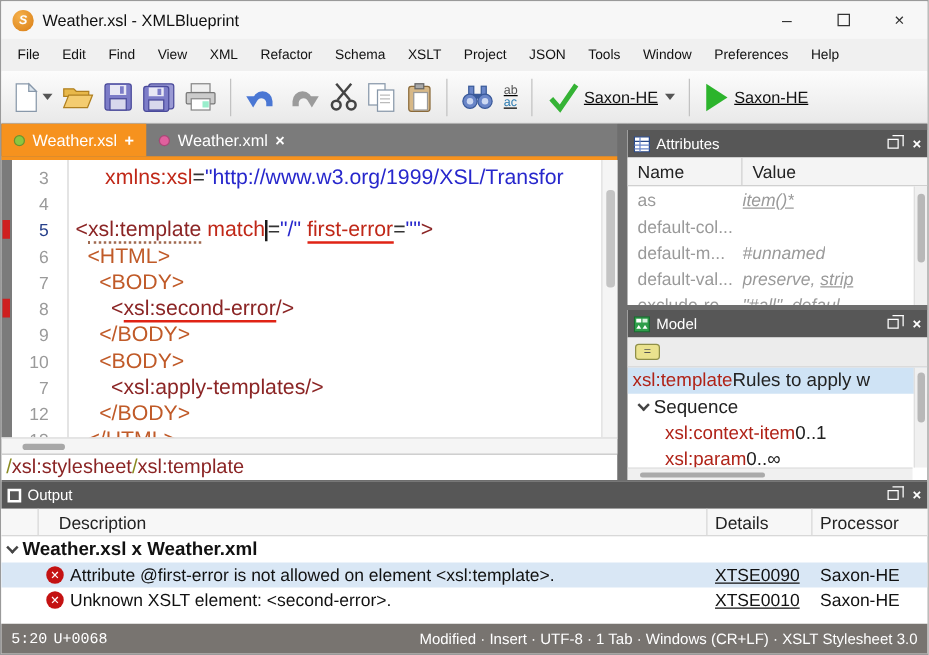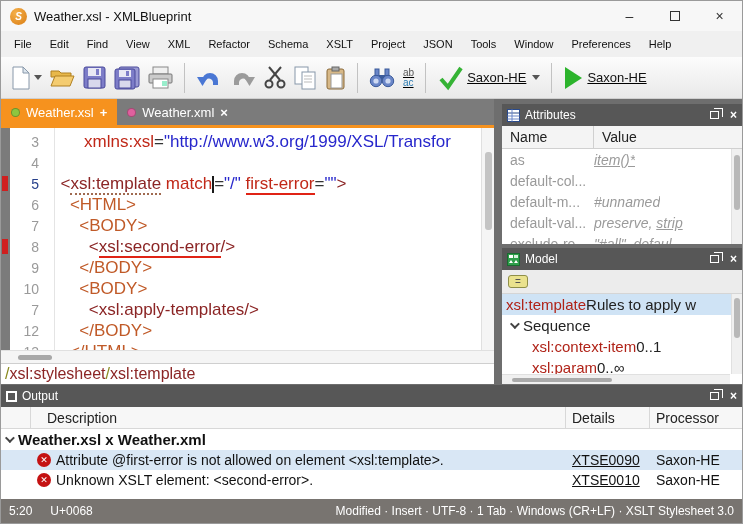--- a/index.html
+++ b/index.html
@@ -97,21 +97,21 @@
   .out-header .proc{width:92px;padding-left:6px;}
   .out-group{height:21px;display:flex;align-items:center;font-size:15px;font-weight:bold;color:#111;}
   .out-row{height:20px;display:flex;align-items:center;font-size:14px;color:#111;}
   .out-row.sel{background:#d9e7f5;}
   .out-row .desc{flex:1;display:flex;align-items:center;gap:5px;padding-left:36px;overflow:hidden;white-space:nowrap;}
   .out-row .det{width:84px;padding-left:6px;text-decoration:underline;flex:0 0 auto;margin-left:32px;}
   .out-row .proc{width:92px;padding-left:6px;flex:0 0 auto;}
   .err-ico{width:14px;height:14px;border-radius:50%;background:#c41212;color:#fff;font-size:9px;font-weight:bold;display:flex;align-items:center;justify-content:center;flex:0 0 auto;}
   
   .statusbar{flex:0 0 24px;background:#787470;color:#fff;display:flex;align-items:center;font-size:12px;padding:0 8px;}
-  .status-left{display:flex;gap:18px;}
+  .status-left{display:flex;gap:5px;font-family:Liberation Mono, monospace;}
   .status-right{margin-left:auto;}
 </style>
 </head>
 <body>
 
 <div class="window">
 
   <div class="titlebar">
     <div class="app-icon">S</div>
     <div class="title-text">Weather.xsl - XMLBlueprint</div>

